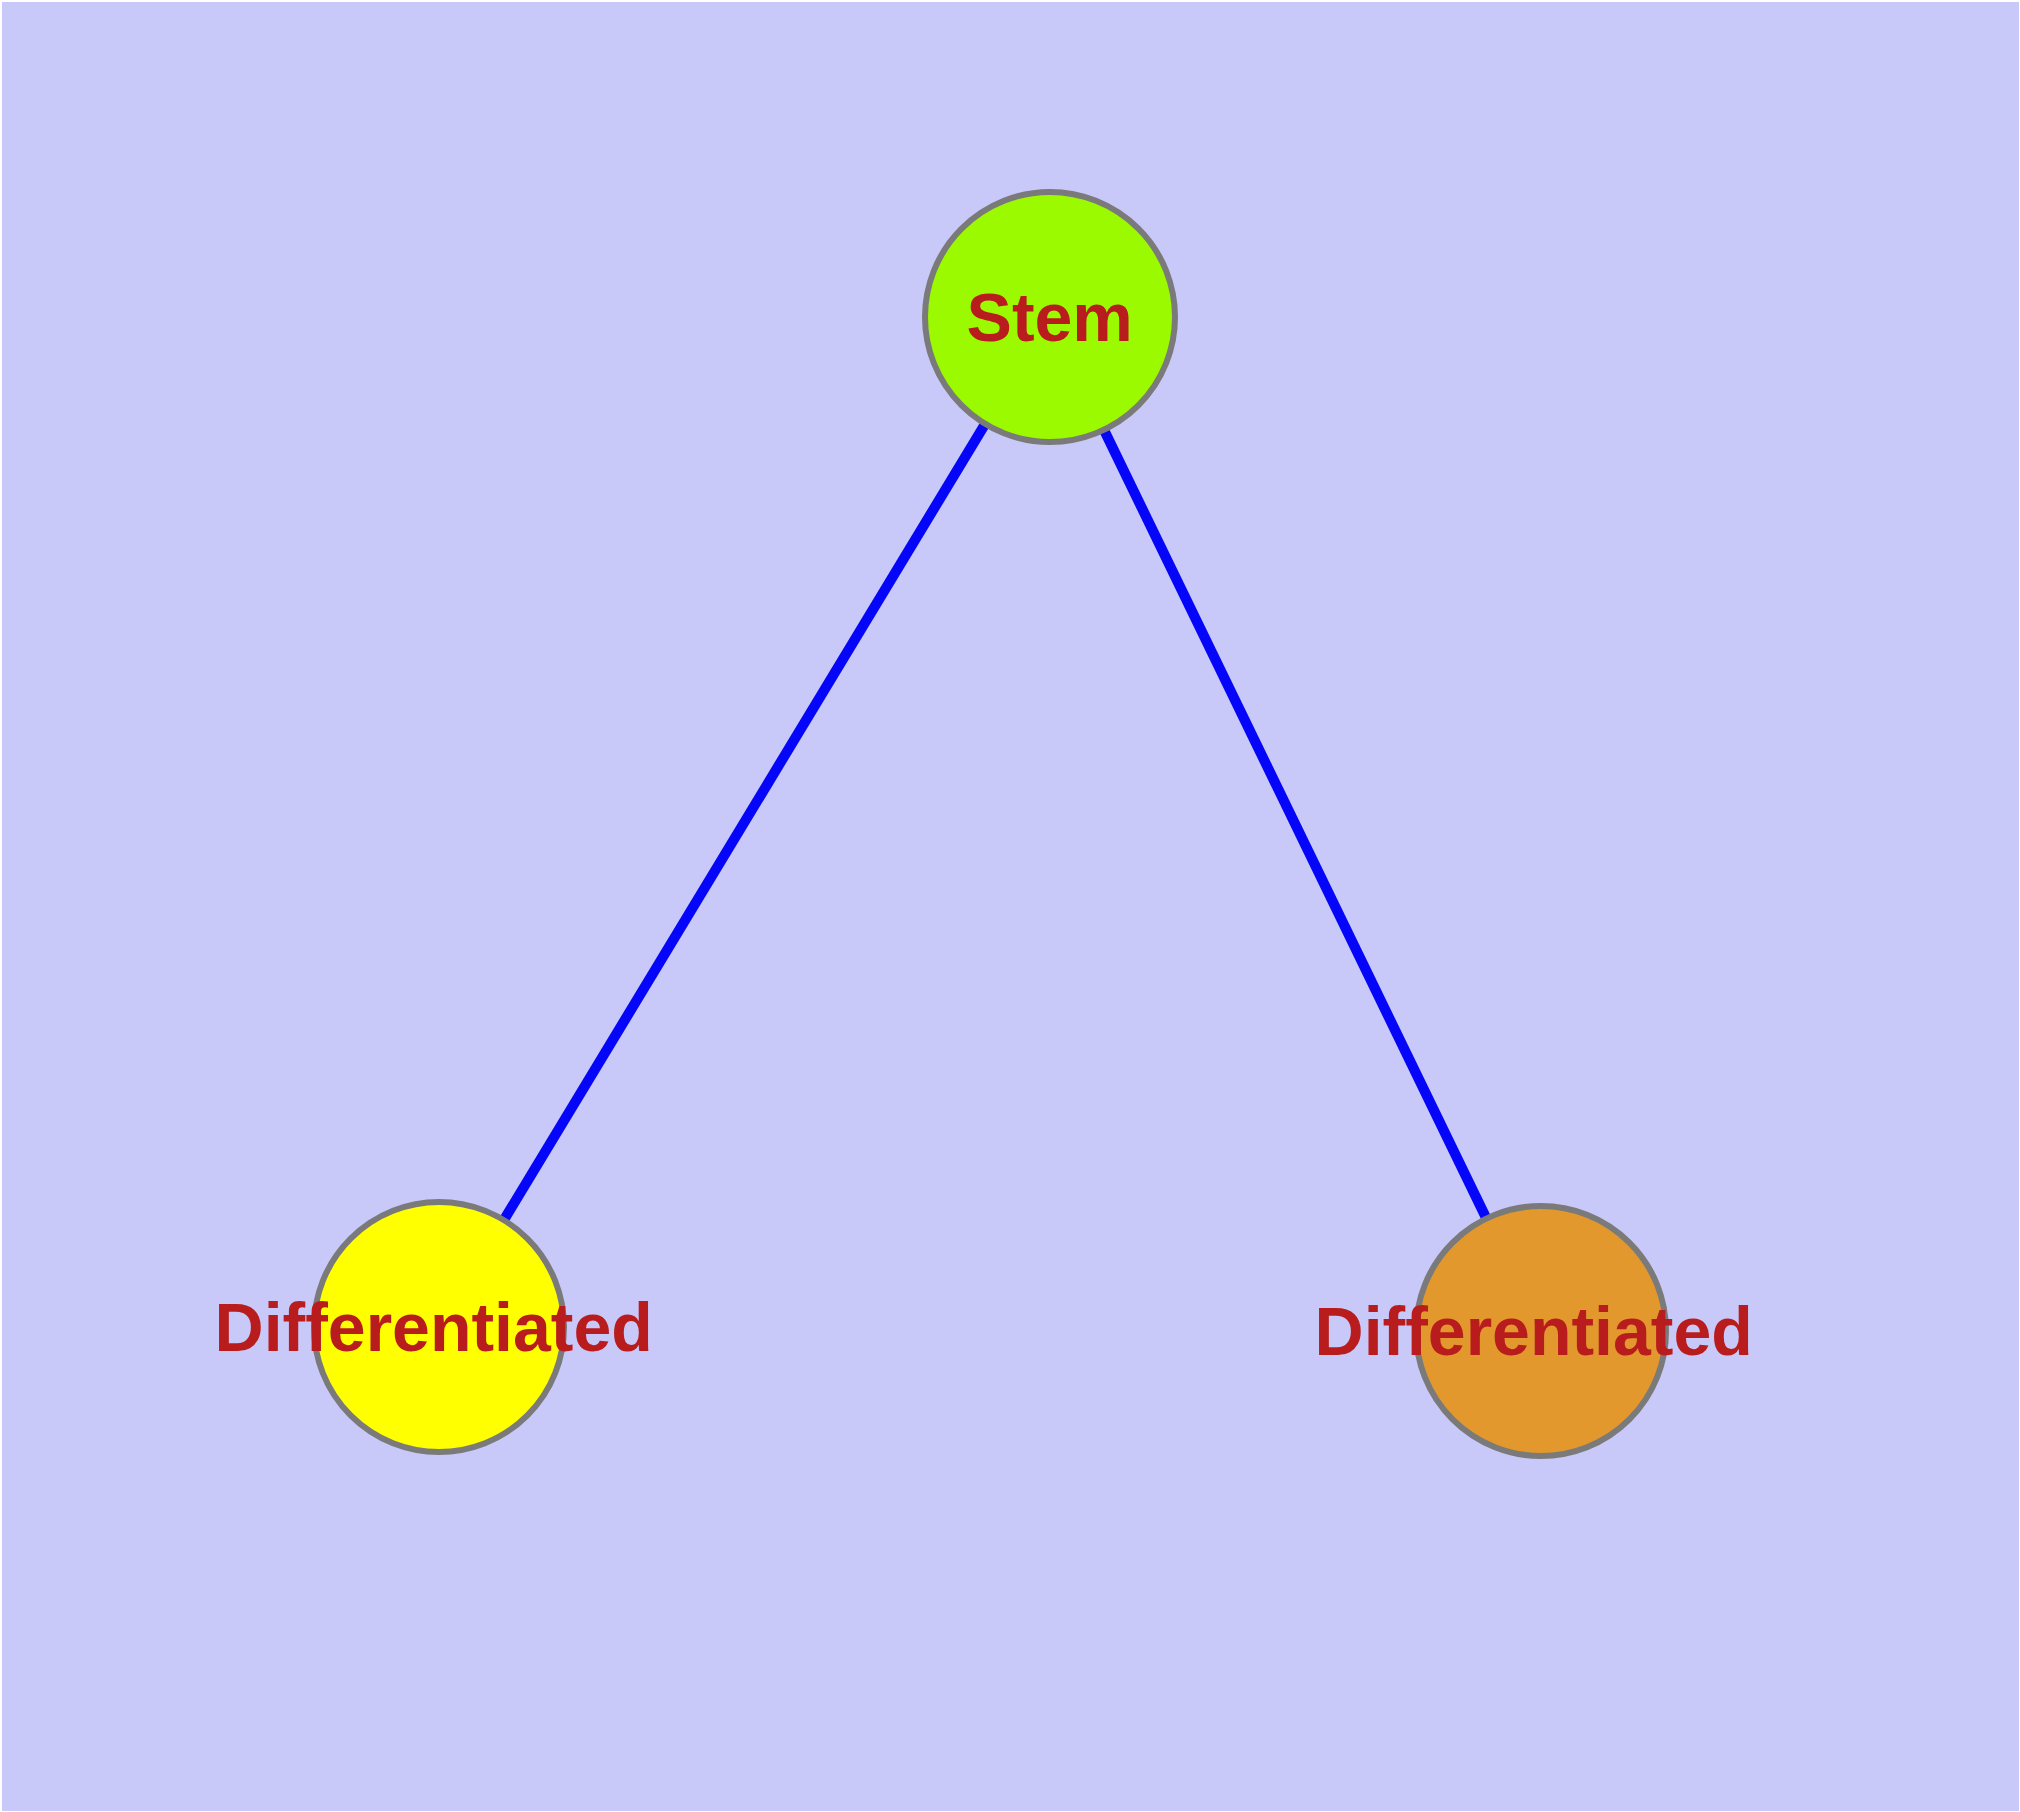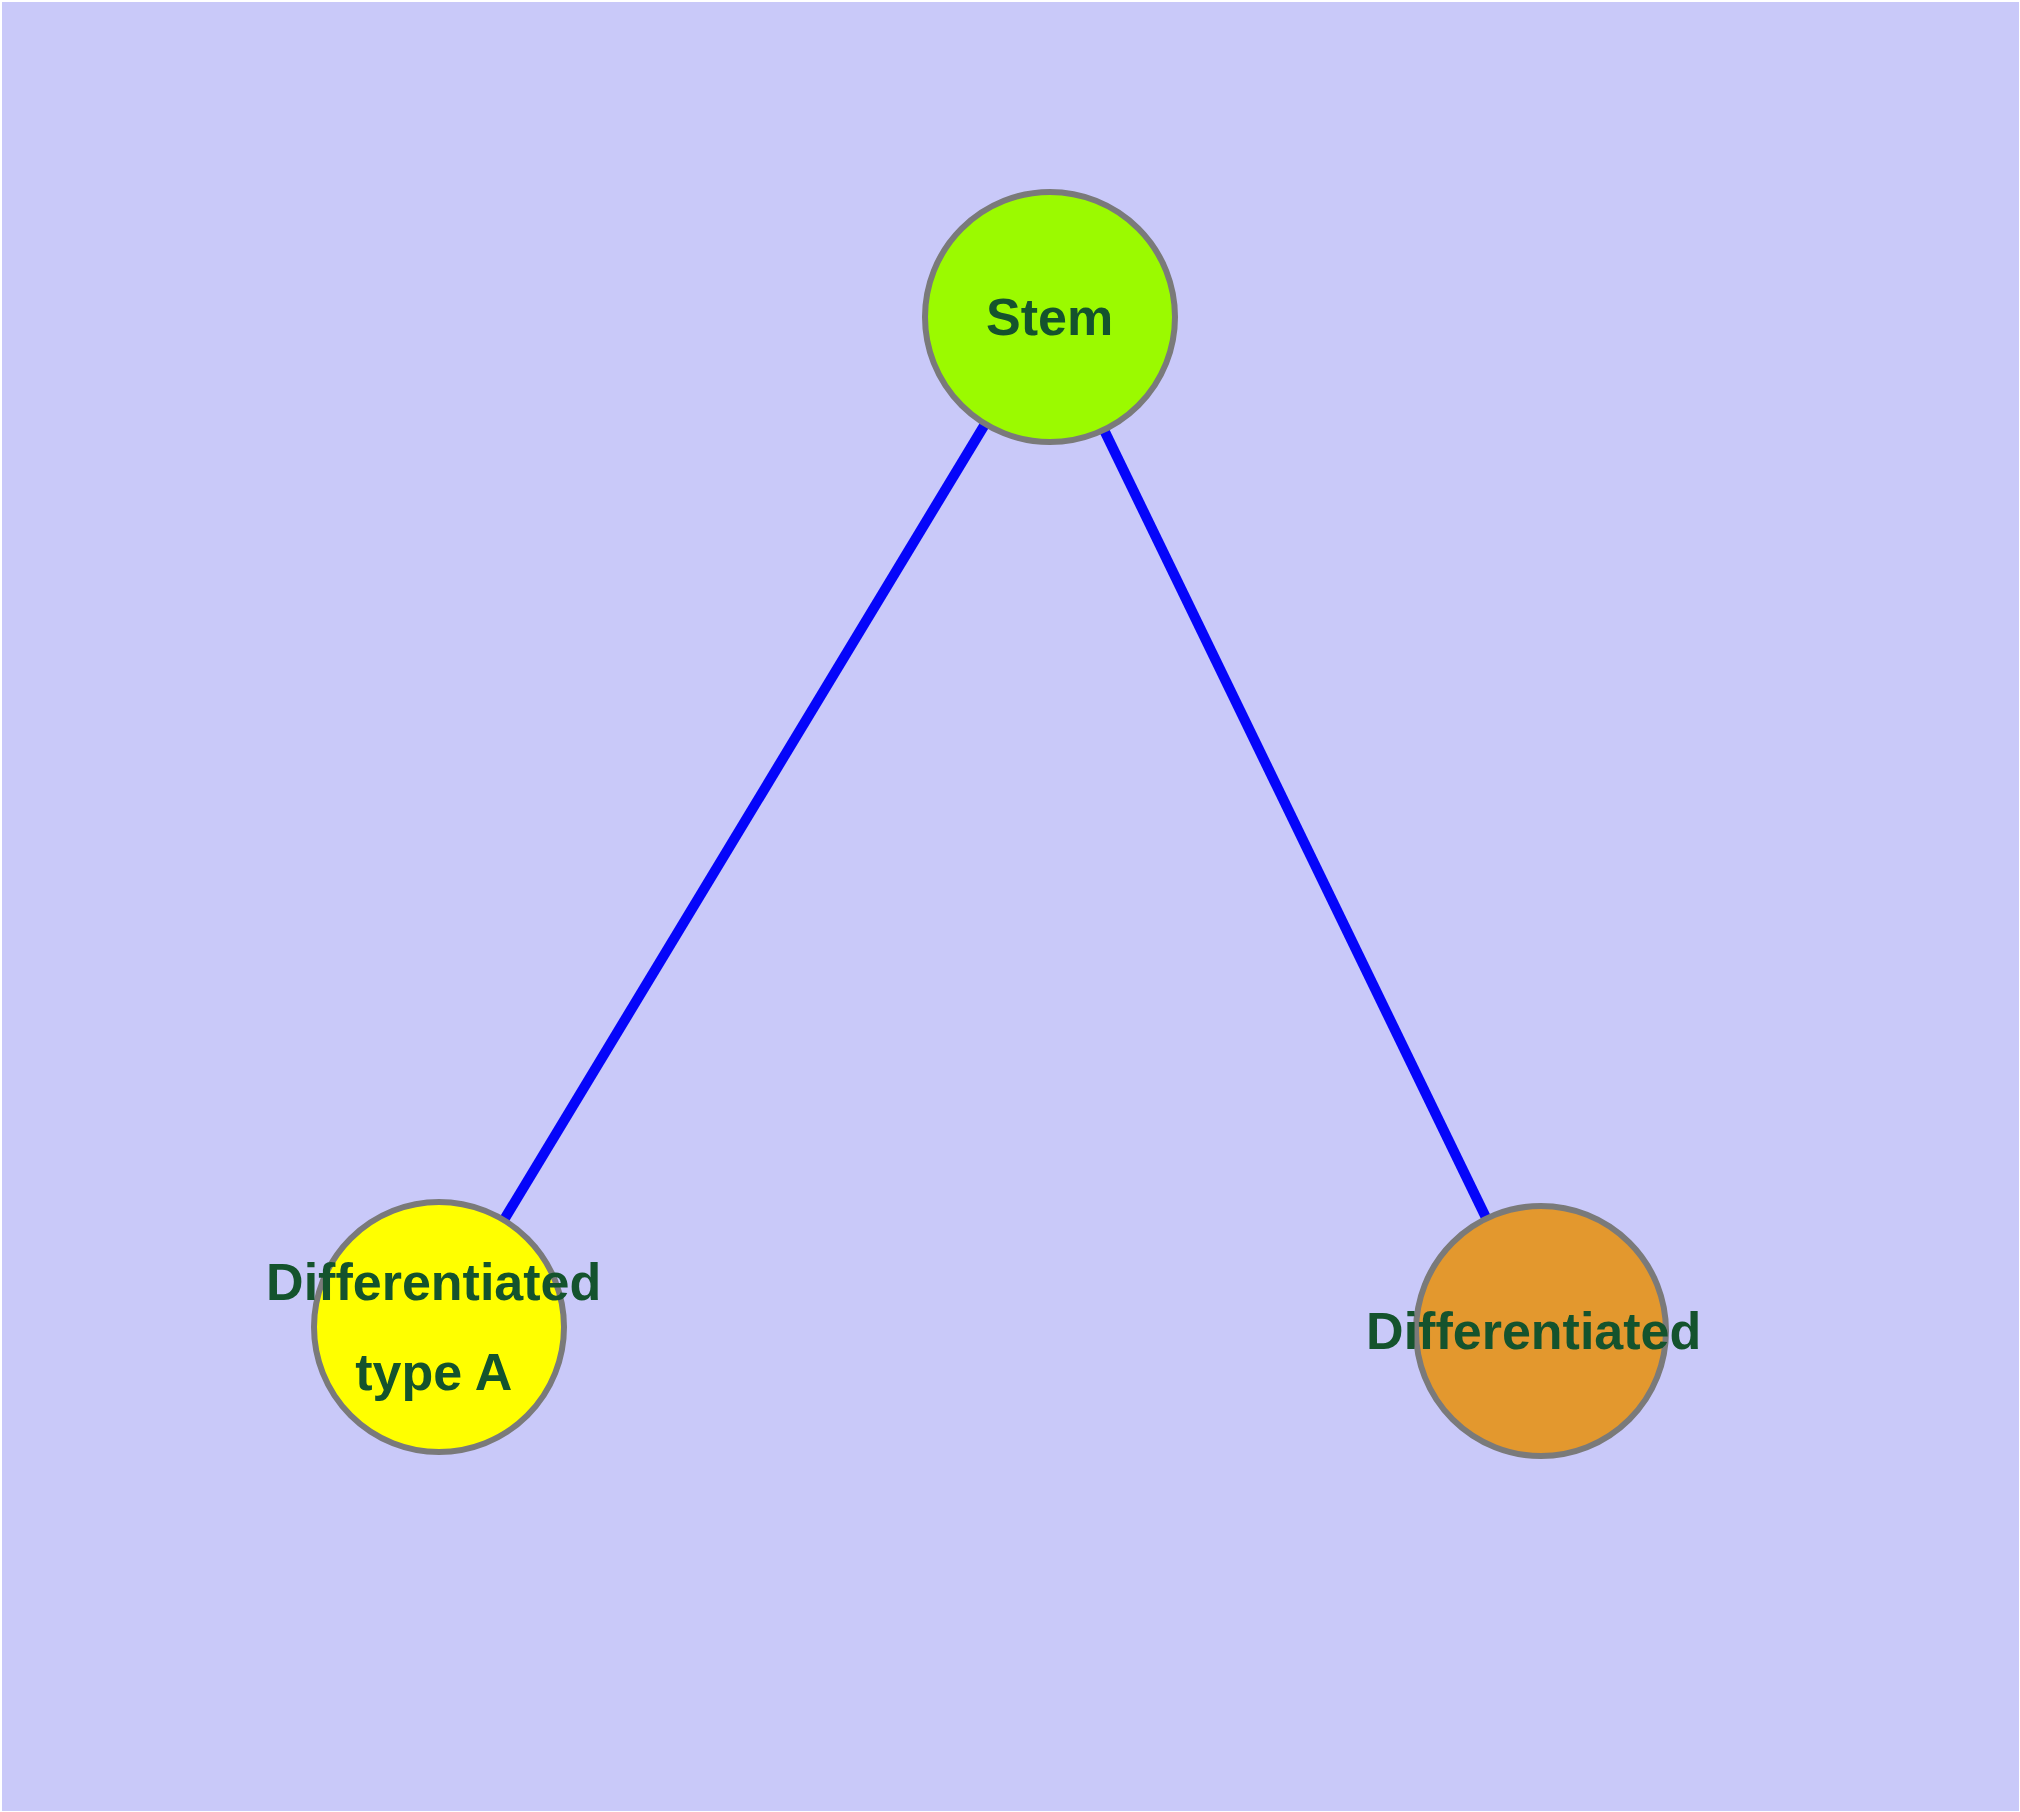--- a/index.html
+++ b/index.html
@@ -37,23 +37,23 @@
     border: 6.8px solid #7a7a7a;
     border-radius: 50%;
   }
   .node-stem   { left: 920px; top: 187px;  }
   .node-diff-a { left: 309px;  top: 1197px; }
   .node-diff-b { left: 1411px; top: 1201px; }
   .node-label {
     position: absolute;
     transform: translate(-50%, -50%);
     text-align: center;
-    color: #14532d;
+    color: #b91c1c;
     font-weight: bold;
-    font-size: 52px;
+    font-size: 68px;
     line-height: 90px;
     white-space: nowrap;
   }
   .label-stem   { left: 1048px; top: 315px;  }
   .label-diff-a { left: 432px;  top: 1325px; }
   .label-diff-b { left: 1532px; top: 1329px; }
 </style>
 </head>
 <body>
 
@@ -69,21 +69,20 @@
   <div class="node node-diff-a" style="background-color: rgb(255, 255, 0); border-color: rgb(122, 122, 122);"></div>
 
   <div class="node node-diff-b" style="background-color: rgb(227, 152, 46); border-color: rgb(122, 122, 122);"></div>
 
   <div class="node-label label-stem">
     <div>Stem</div>
   </div>
 
   <div class="node-label label-diff-a">
     <div>Differentiated</div>
-    <div>type A</div>
   </div>
 
   <div class="node-label label-diff-b">
     <div>Differentiated</div>
   </div>
 
 </div>
 
 
 </body></html>

